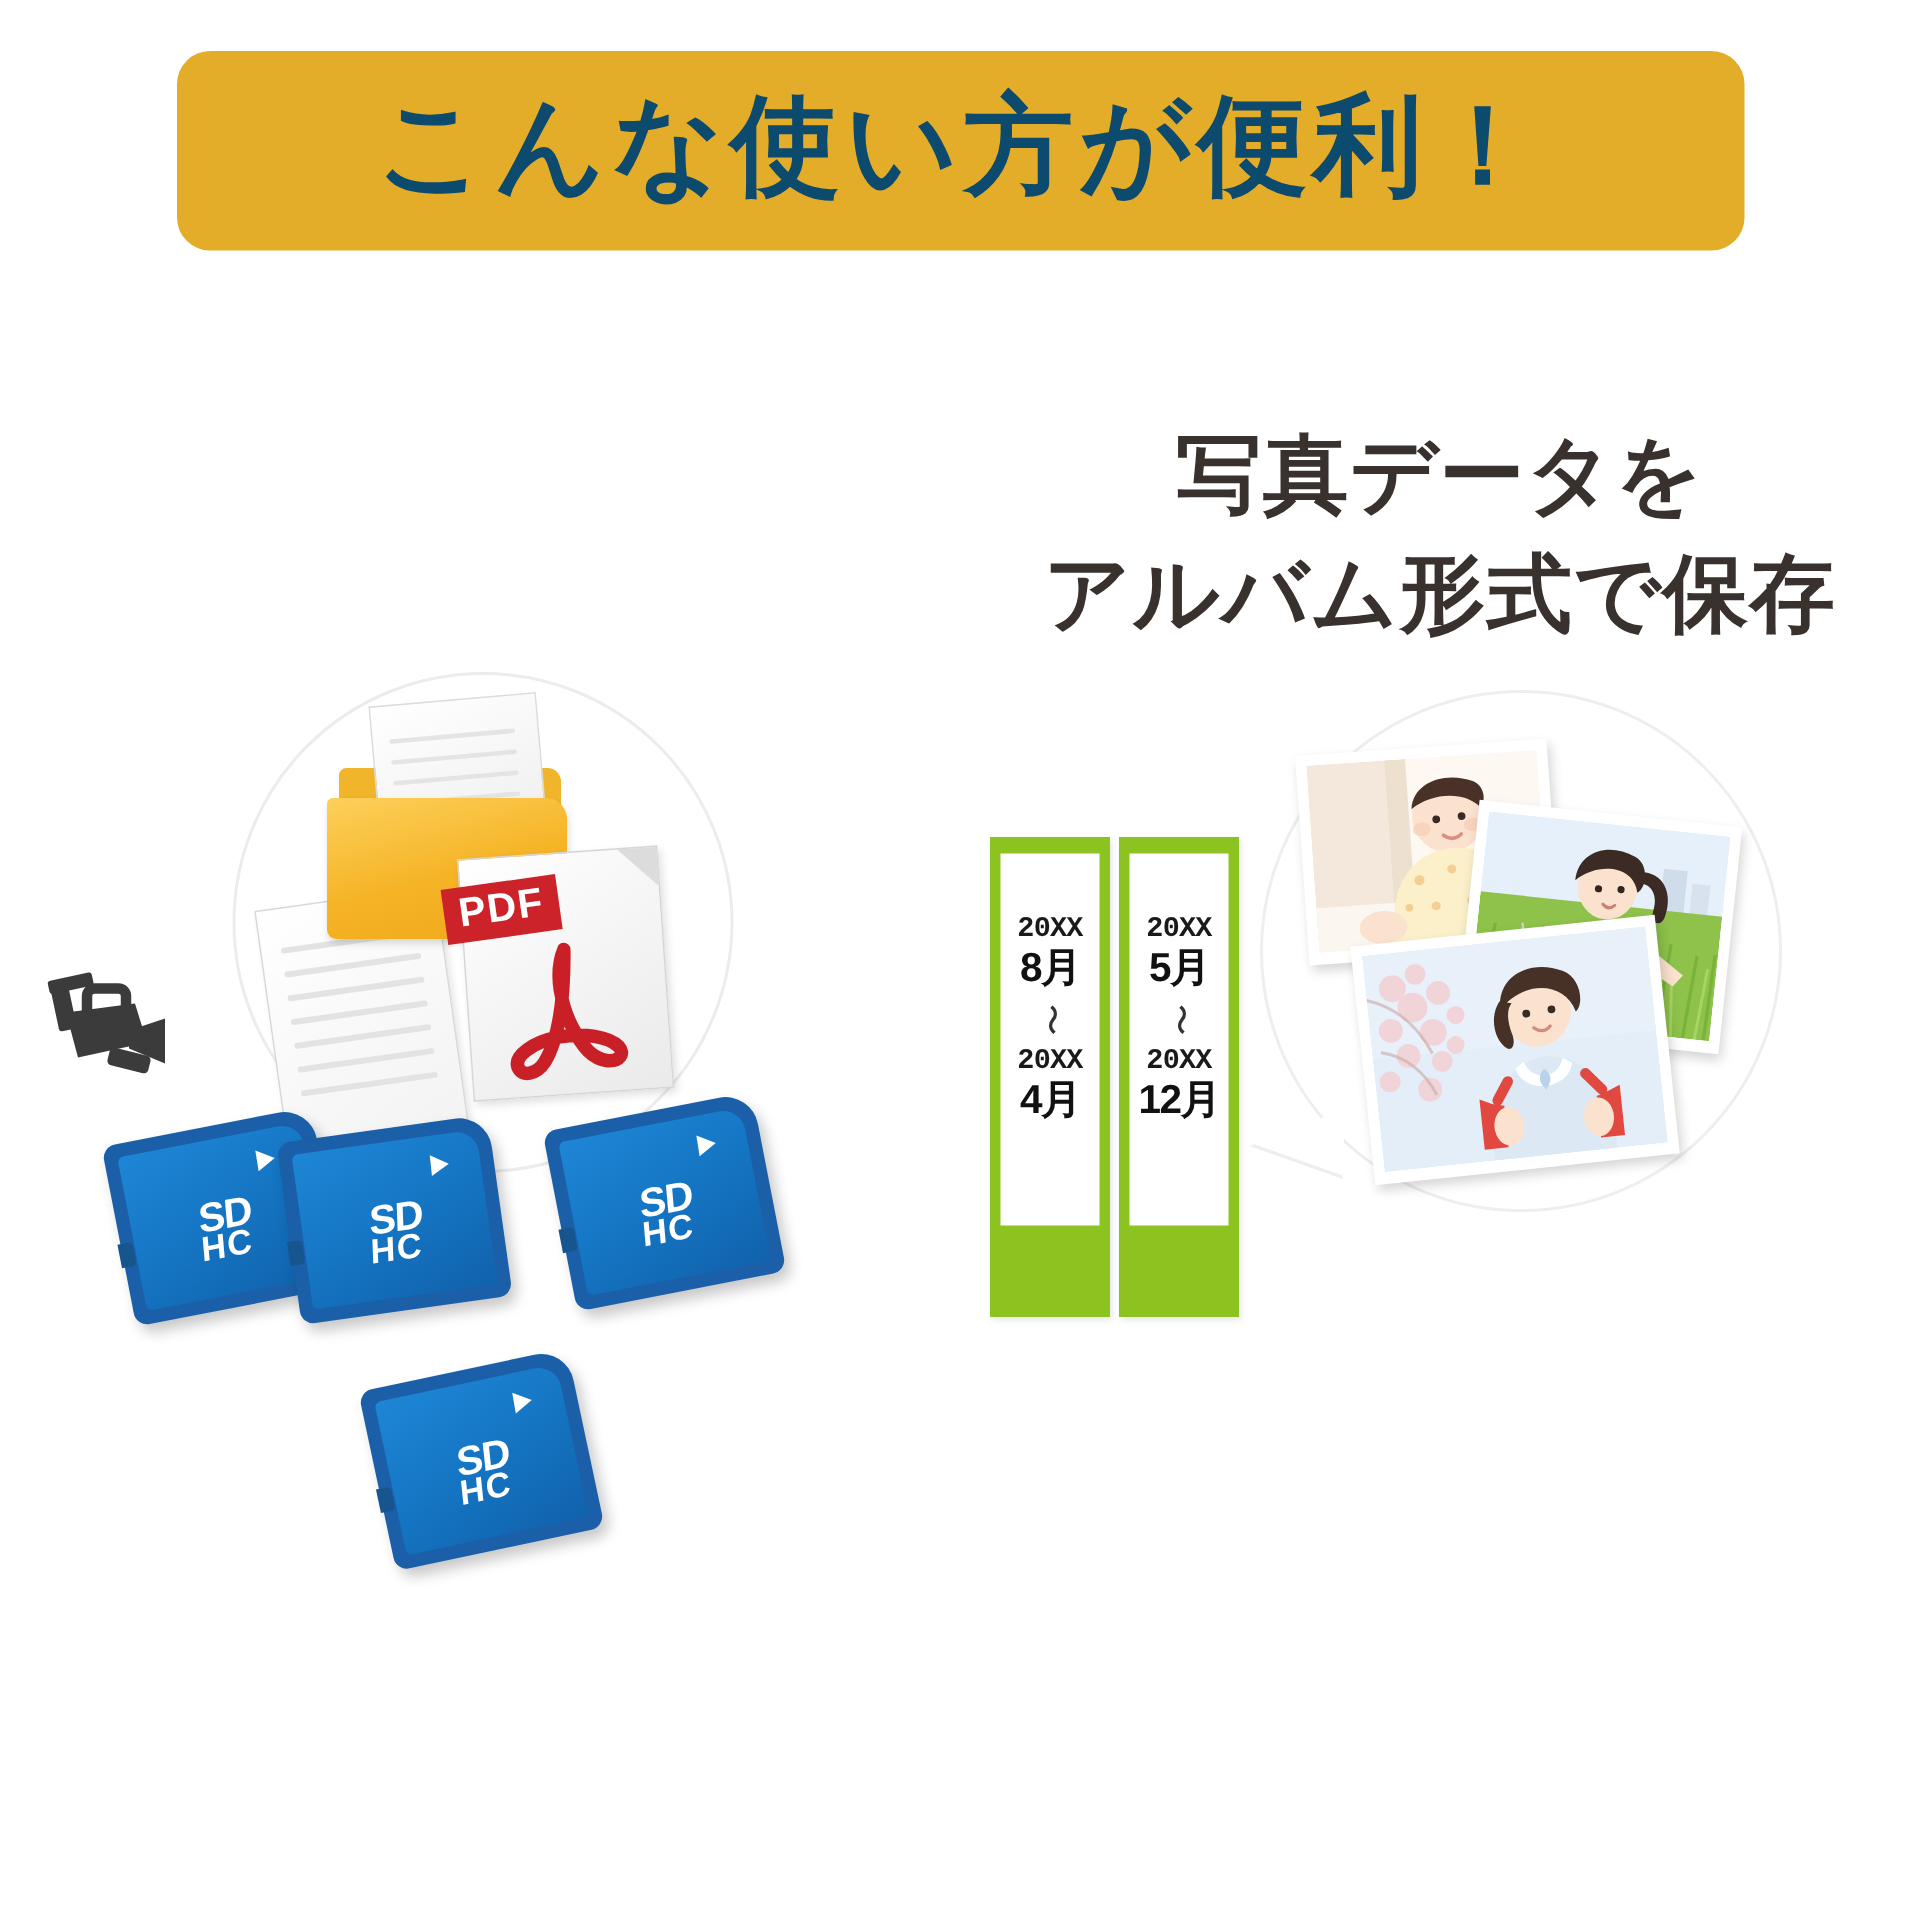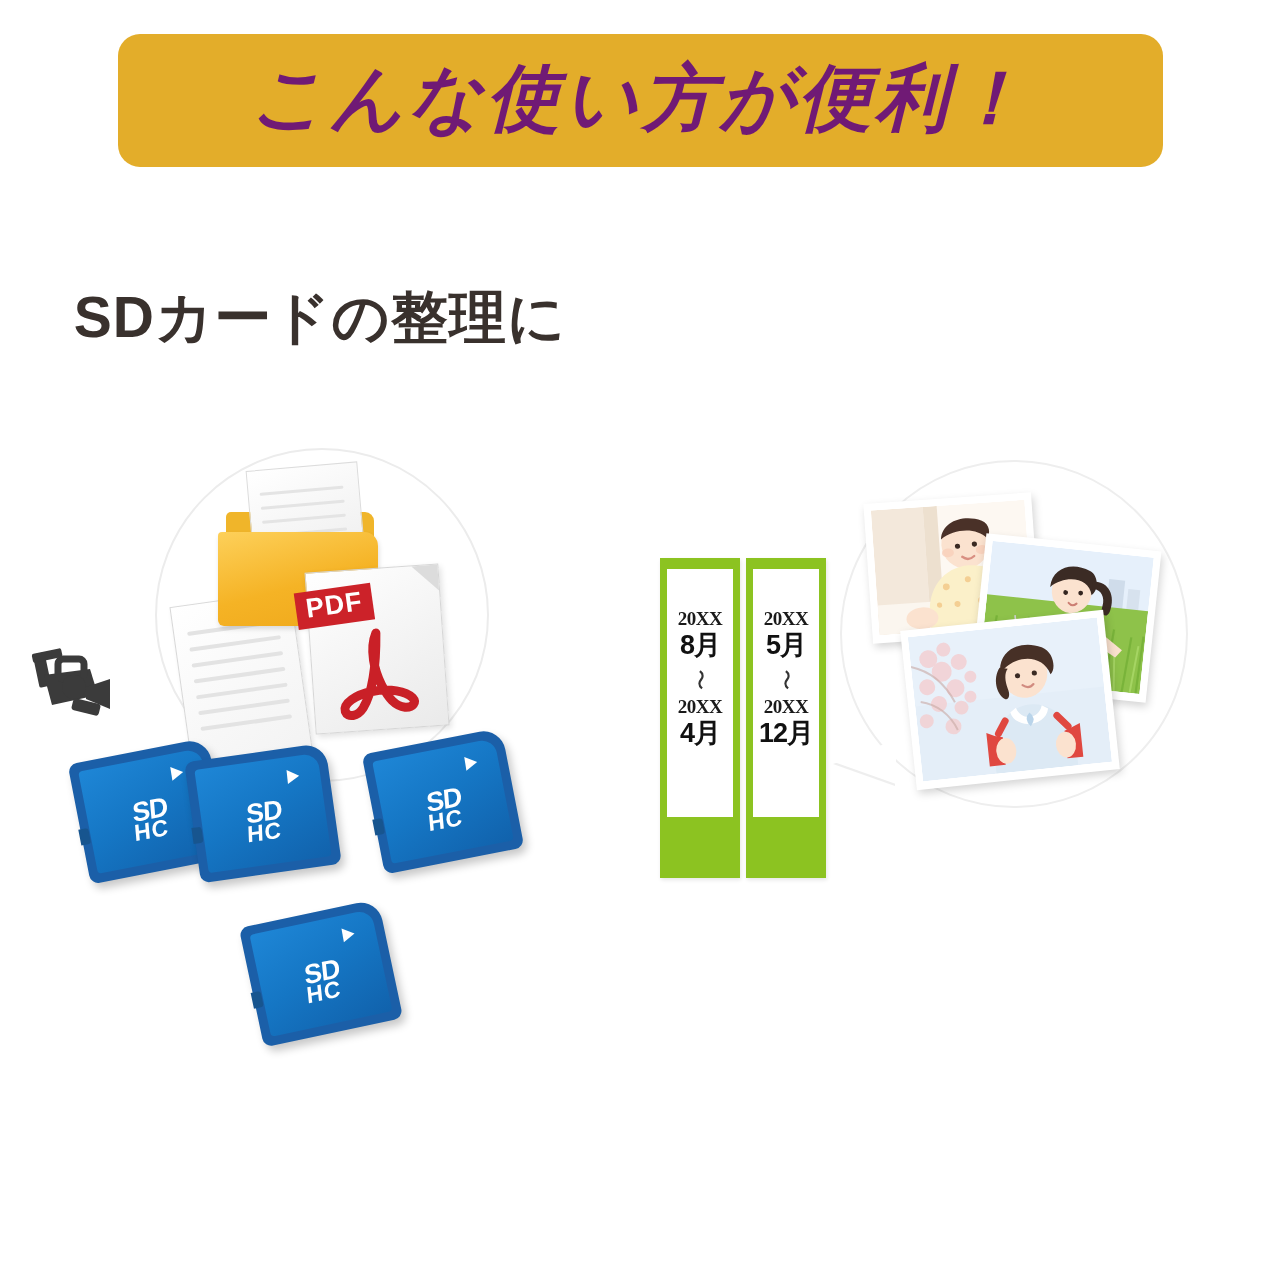--- a/index.html
+++ b/index.html
@@ -30,28 +30,27 @@
   .banner {
     width: 1045px;
     height: 133px;
     background: #e3ad2a;
     border-radius: 22px;
     display: flex;
     align-items: center;
     justify-content: center;
   }
   .banner-title {
-    color: #701a75;
+    color: #0c4a6e;
     font-size: 73px;
     font-weight: 700;
     letter-spacing: 4px;
     line-height: 1;
     white-space: nowrap;
     padding-bottom: 6px;
-    font-style: italic;
   }
 
   
   .columns {
     position: absolute;
     left: 0; top: 200px;
     width: 1280px;
     height: 1080px;
   }
   .col {
@@ -284,21 +283,21 @@
     width: 66px;
     height: 248px;
     background: #ffffff;
     display: flex;
     flex-direction: column;
     align-items: center;
     padding-top: 40px;
     box-sizing: border-box;
   }
   .spine .yr {
-    font-family: Liberation Serif, serif;
+    font-family: Liberation Mono, monospace;
     font-size: 19px;
     font-weight: 700;
     color: #1a1a1a;
     line-height: 1.1;
     letter-spacing: -.5px;
   }
   .spine .mo {
     font-family: "Liberation Sans", sans-serif;
     font-size: 27px;
     font-weight: 700;
@@ -350,21 +349,20 @@
   <div class="banner">
     <div class="banner-title">こんな使い方が便利！</div>
   </div>
 </div>
 
 <div class="columns">
 
   <div class="col col-left">
 
     <div class="heading">
-      <span class="l2">SDカードの整理に</span>
     </div>
 
     <div class="scene-left">
 
       <div class="gray-circle"></div>
 
       <div class="camera-icon">
         <svg viewBox="0 0 86 96" width="86" height="96" aria-hidden="true">
           <g fill="#3b3b3b">
             <rect x="8" y="18" width="12" height="34" rx="2" transform="rotate(-12 14 35)"></rect>
@@ -457,20 +455,24 @@
           </div>
         </div>
         <div class="notch"></div>
       </div>
 
     </div>
   </div>
 
   <div class="col col-right">
 
+    <div class="heading">
+      <span>写真データを</span>
+      <span class="l2">アルバム形式で保存</span>
+    </div>
 
     <div class="scene-right">
 
       <div class="bubble">
         <div class="ball"></div>
         <div class="tail"></div>
       </div>
 
       <div class="photo photo-baby">
         <div class="img">

